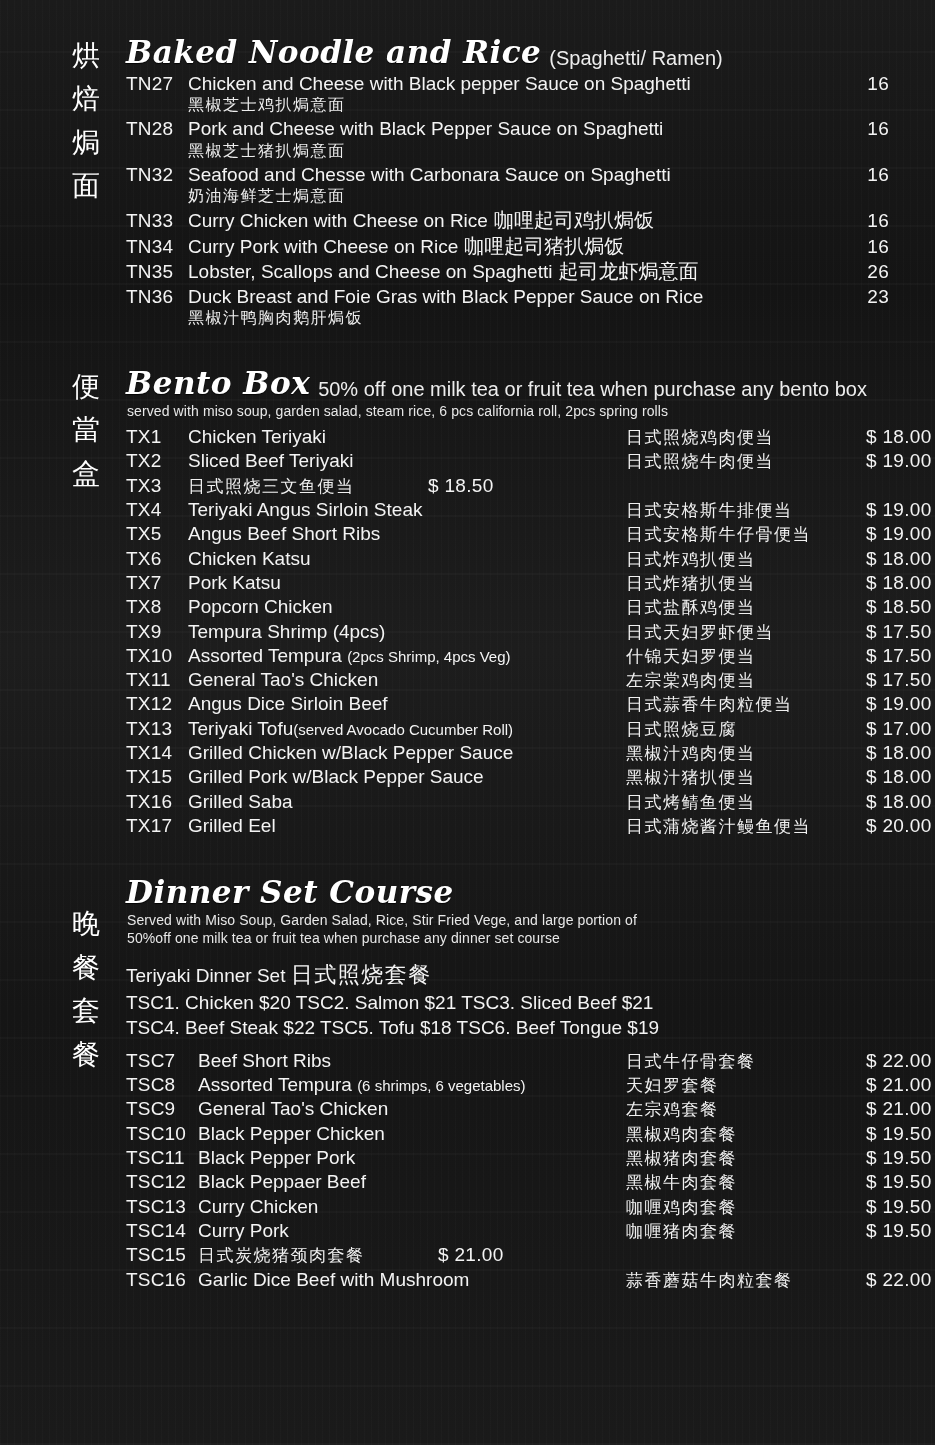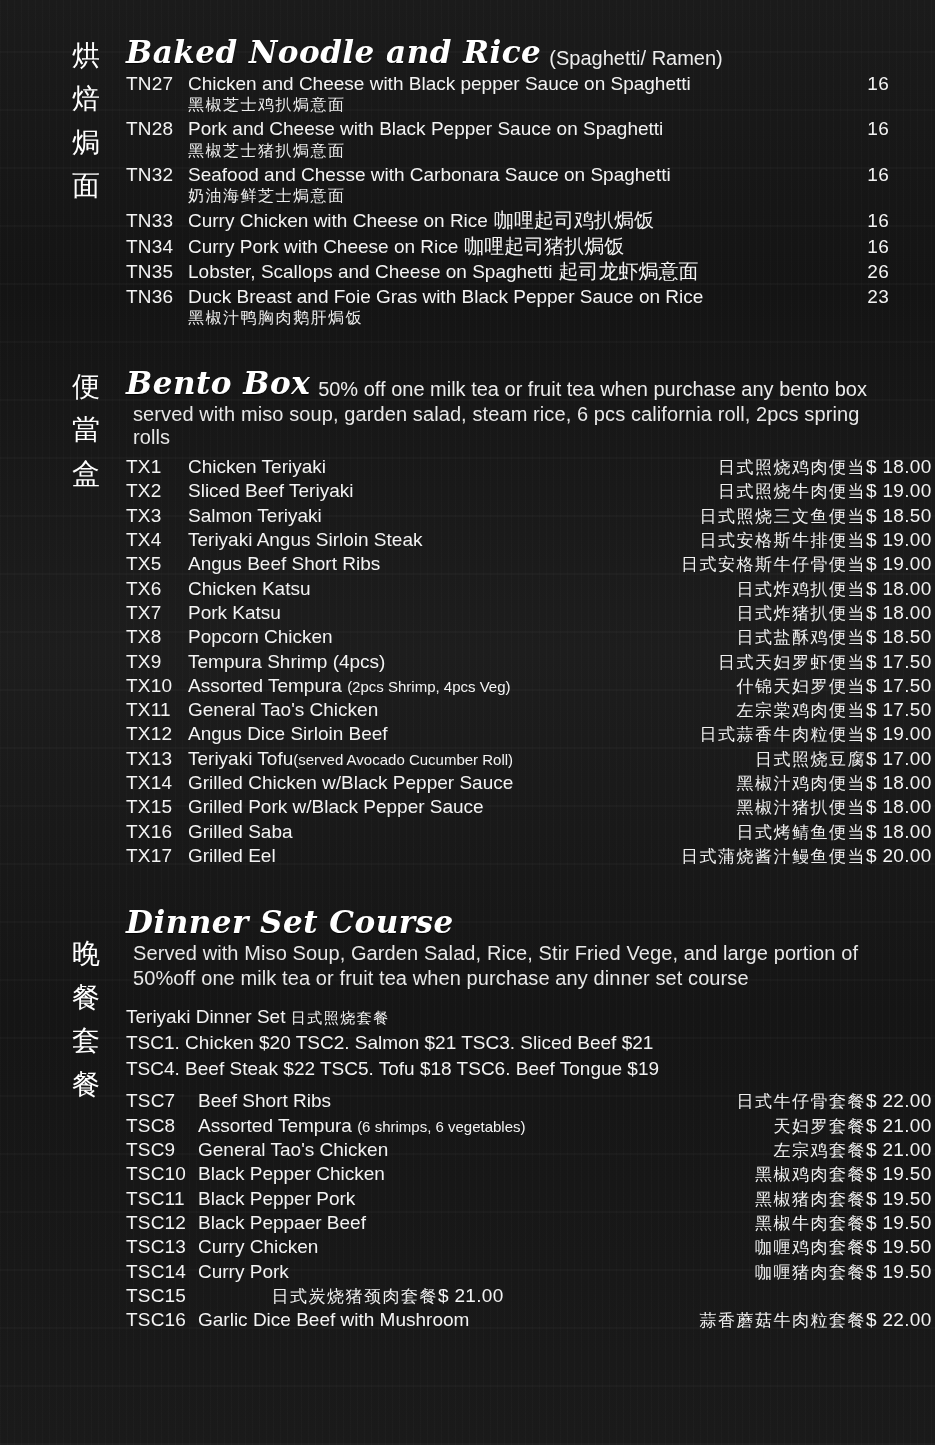--- a/index.html
+++ b/index.html
@@ -72,23 +72,23 @@
     font-size: 31px;
     letter-spacing: 0.5px;
     color: #ffffff;
     text-shadow: 0 1px 1px rgba(0,0,0,0.8);
   }
   .sec-sub {
     font-size: 20px;
     color: #ededed;
   }
   .sec-note {
-    font-size: 20px;
+    font-size: 14px;
     color: #e8e8e8;
-    margin: 2px 0 6px 7px;
+    margin: 2px 0 6px 1px;
     letter-spacing: 0.1px;
   }
 
   
   .items { display: block; }
   .row {
     display: flex;
     align-items: baseline;
     font-size: 19px;
     line-height: 1.28;
@@ -127,36 +127,36 @@
   }
   .price {
     flex: 0 0 auto;
     text-align: right;
     min-width: 52px;
     letter-spacing: 0.3px;
   }
 
   
   .row3 .name { flex: 0 0 430px; }
-  .row3 .cn   { flex: 0 0 240px; text-align: right; }
+  .row3 .cn   { flex: 0 0 240px; }
   .row3 .price{ flex: 0 0 90px; text-align: left; }
 
   
   .row2 .name { flex: 1 1 auto; }
   .row2 .price { min-width: 40px; }
 
   
   .plain-line {
     font-size: 19px;
     line-height: 1.34;
     color: #f4f4f4;
   }
   .plain-line .cn-inline {
-    font-family: Liberation Mono, monospace;
-    font-size: 15px;
+    font-family: Liberation Sans, sans-serif;
+    font-size: 22px;
     letter-spacing: 1.5px;
   }
   .spacer-lg { height: 30px; }
   .spacer-sm { height: 8px; }
   .tiny { font-size: 20px; }
 </style>
 </head>
 <body>
 
 <div class="menu-page">
@@ -253,21 +253,20 @@
 
           <div class="row row3">
             <div class="code">TX2</div>
             <div class="name">Sliced Beef Teriyaki</div>
             <div class="cn">日式照烧牛肉便当</div>
             <div class="price">$ 19.00</div>
           </div>
 
           <div class="row row3">
             <div class="code">TX3</div>
-            <div class="name">Salmon Teriyaki</div>
             <div class="cn">日式照烧三文鱼便当</div>
             <div class="price">$ 18.50</div>
           </div>
 
           <div class="row row3">
             <div class="code">TX4</div>
             <div class="name">Teriyaki Angus Sirloin Steak</div>
             <div class="cn">日式安格斯牛排便当</div>
             <div class="price">$ 19.00</div>
           </div>

